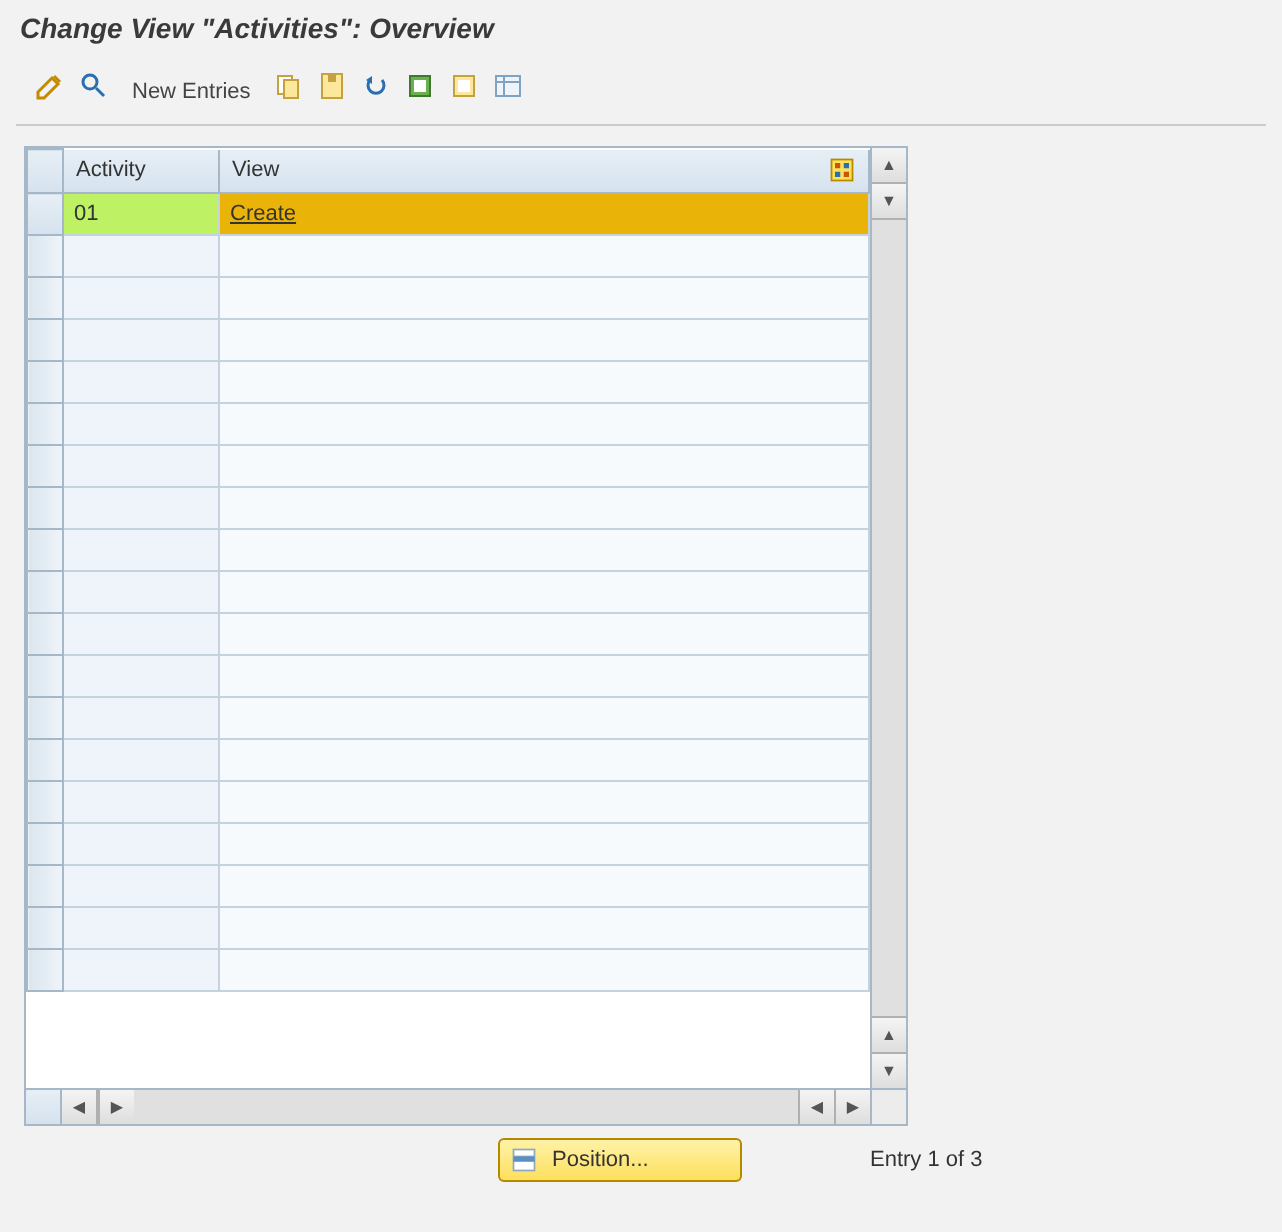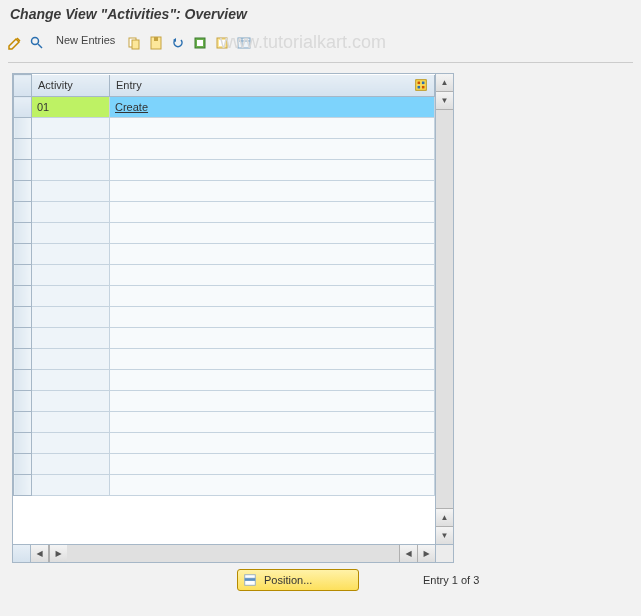--- a/index.html
+++ b/index.html
@@ -15,23 +15,23 @@
     }
     .title-bar {
       padding: 6px 10px 8px 10px;
       font-size: 14px;
       font-weight: bold;
       font-style: italic;
       color: #3a3a3a;
     }
     .toolbar {
       display: flex;
-      align-items: flex-start;
+      align-items: flex-end;
       gap: 4px;
-      padding: 4px 10px 10px 6px;
+      padding: 4px 10px 10px 16px;
       position: relative;
     }
     .toolbar-divider {
       border-bottom: 1px solid #ccc;
       margin: 0 8px;
     }
     .tb-icon {
       width: 18px;
       height: 18px;
       display: inline-flex;
@@ -114,21 +114,21 @@
     td.activity-col {
       background: #eef4f9;
     }
     td.name-col {
       background: #f7fafc;
     }
     tr.filled td.activity-col {
       background: #bef264;
     }
     tr.filled td.name-col {
-      background: #7dd3fc;
+      background: #eab308;
       text-decoration: underline;
     }
     .config-icon-cell {
       position: absolute;
       top: 2px;
       right: 22px;
       width: 20px;
       height: 18px;
       display: flex;
       align-items: center;
@@ -192,21 +192,21 @@
       background: #e0e0e0;
     }
     .hscroll .corner {
       width: 18px;
       background: #ececec;
       border-left: 1px solid #a6b7c7;
     }
     .footer {
       position: absolute;
       bottom: 25px;
-      left: 0;
+      left: 12px;
       right: 0;
       display: flex;
       align-items: center;
       justify-content: flex-start;
     }
     .position-btn {
       margin-left: 237px;
       display: inline-flex;
       align-items: center;
       height: 22px;
@@ -284,21 +284,20 @@
         <rect x="5" y="5" width="6" height="6" fill="#fff"></rect>
       </svg>
   </span>
   <span class="tb-icon">
     <svg width="16" height="16" viewBox="0 0 16 16">
         <rect x="2" y="3" width="12" height="10" fill="#eef4f9" stroke="#7fa3c2"></rect>
         <line x1="2" y1="6" x2="14" y2="6" stroke="#7fa3c2"></line>
         <line x1="6" y1="3" x2="6" y2="13" stroke="#7fa3c2"></line>
       </svg>
   </span>
-  <span class="watermark">www.tutorialkart.com</span>
 </div>
 
 <div class="toolbar-divider"></div>
 
 <div class="table-container">
   <span class="config-icon-cell">
     <svg width="14" height="14" viewBox="0 0 16 16">
         <rect x="2" y="2" width="12" height="12" fill="#fde05c" stroke="#b58a00"></rect>
         <rect x="4" y="4" width="3" height="3" fill="#cc5500"></rect>
         <rect x="9" y="4" width="3" height="3" fill="#2a6fb0"></rect>
@@ -306,21 +305,21 @@
         <rect x="9" y="9" width="3" height="3" fill="#cc5500"></rect>
       </svg>
   </span>
   <div class="table-scrollwrap">
     <div class="table-main">
       <table>
         <thead>
           <tr>
             <th class="sel-col"></th>
             <th class="activity-col">Activity</th>
-            <th class="name-col">Entry</th>
+            <th class="name-col">View</th>
           </tr>
         </thead>
         <tbody id="tbody">
             <tr class="filled">
               <td class="sel-col"></td>
               <td class="activity-col">01</td>
               <td class="name-col">Create</td>
             </tr>
             <tr>
               <td class="sel-col empty"></td>

